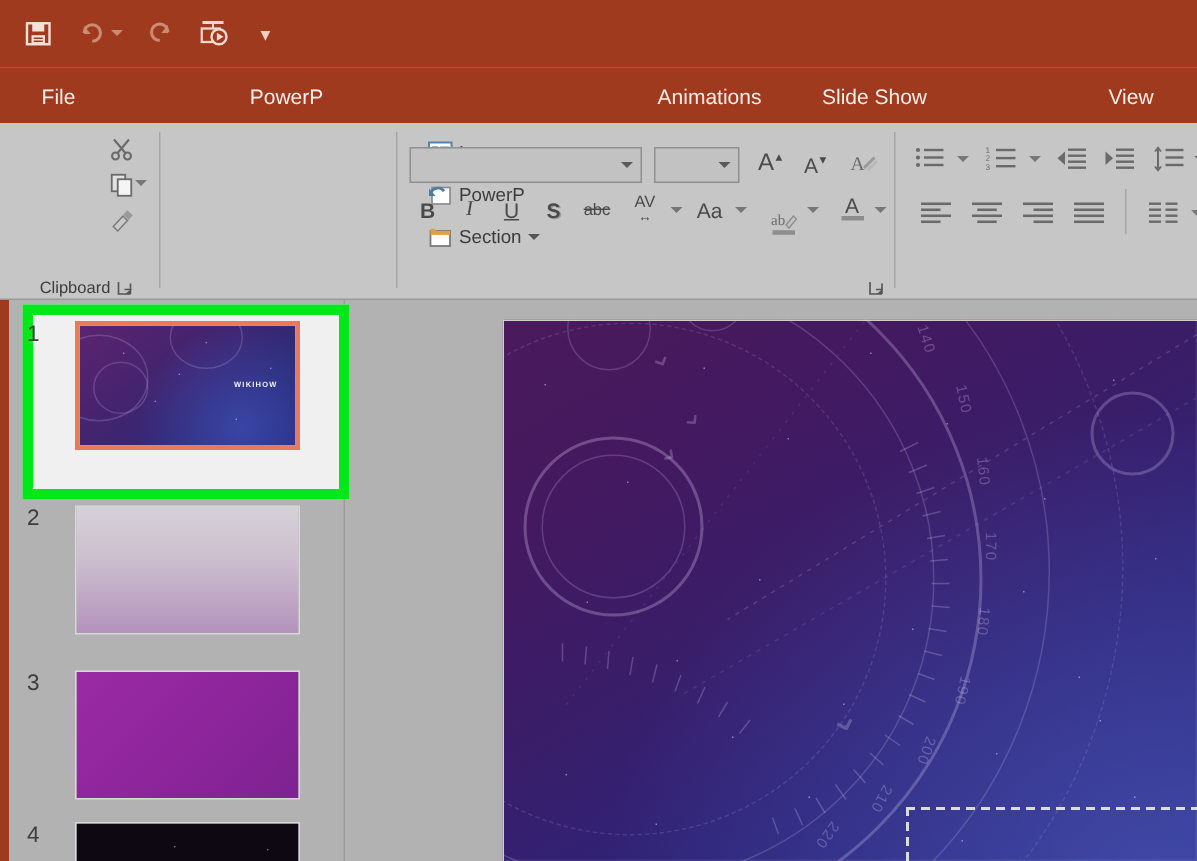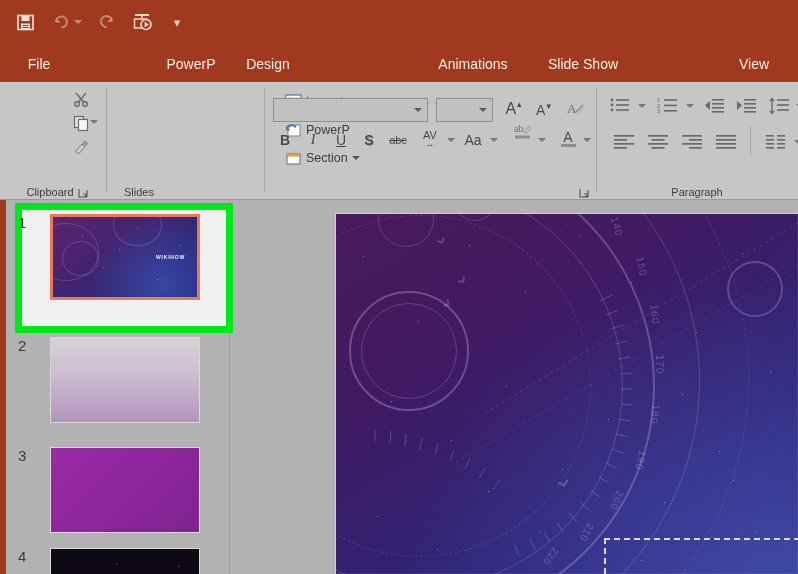--- a/index.html
+++ b/index.html
@@ -284,21 +284,20 @@
       </div>
 
       <div class="qat-more">▾</div>
     </div>
 
   </div>
 
   <div class="tabstrip">
     <div class="tab" style="left:18px;width:42px;">File</div>
     <div class="tab" style="left:163px;width:56px;">PowerP</div>
-    <div class="tab" style="left:236px;width:64px;">Design</div>
     <div class="tab" style="left:538px;width:90px;">Slide Show</div>
     <div class="tab" style="left:425px;width:96px;">Animations</div>
     <div class="tab" style="left:730px;width:48px;">View</div>
   </div>
 
   <div class="ribbon">
 
     <div class="rgroup" style="left:6px;width:100px;">
 
       <div class="mini-btn" style="left:62px;top:6px;">
@@ -368,21 +367,20 @@
           <svg width="17" height="16" viewBox="0 0 17 16">
             <rect x="2" y="4" width="13" height="10" fill="#fff" stroke="#7a7a7a" stroke-width="1.2"></rect>
             <rect x="2" y="4" width="13" height="2.6" fill="#d9a441"></rect>
             <path d="M2 2.5 L5 2.5 L6 4 L2 4 Z" fill="#d9a441"></path>
           </svg>
         </span>
         <span>Section</span>
         <span class="tri-down" style="color:#555"></span>
       </div>
 
-      <div class="rgroup-label" style="left:-46px;">Slides</div>
     </div>
     <div class="rgroup-sep" style="left:264px;"></div>
 
     <div class="rgroup" style="left:264px;width:332px;">
 
       <div class="combo" style="left:9px;top:16px;width:155px;height:24px;">
         <span style="font-size:12px;color:#3c3c3c;margin-right:auto;padding-left:6px;"></span>
         <span class="tri-down" style="color:#5a5a5a"></span>
       </div>
 
@@ -416,21 +414,21 @@
 
       <div class="fbtn" style="left:152px;top:44px;width:28px;height:26px;flex-direction:column;">
         <span style="font-size:11px;line-height:10px;">AV</span>
         <span style="font-size:9px;line-height:8px;">↔</span>
       </div>
       <div class="tri-down" style="position:absolute;left:183px;top:56px;color:#777;"></div>
 
       <div class="fbtn" style="left:196px;top:46px;width:26px;height:24px;font-size:14px;">Aa</div>
       <div class="tri-down" style="position:absolute;left:226px;top:56px;color:#777;"></div>
 
-      <div class="fbtn" style="left:247px;top:36px;width:24px;height:26px;text-align:right;">
+      <div class="fbtn" style="left:247px;top:54px;width:24px;height:26px;text-align:right;">
         <svg width="20" height="20" viewBox="0 0 20 20">
           <text x="1" y="11" font-family="Liberation Serif, serif" font-size="10" fill="#6a6a6a">ab</text>
           <path d="M11 11 L16 5 L18 7 L13 13 Z" fill="#c4c4c4" stroke="#8a8a8a" stroke-width=".8"></path>
           <rect x="2" y="14.5" width="15" height="3" fill="#8d8d8d"></rect>
         </svg>
       </div>
       <div class="tri-down" style="position:absolute;left:274px;top:56px;color:#777;"></div>
 
       <div class="fbtn" style="left:292px;top:44px;width:24px;height:26px;flex-direction:column;">
         <span style="font-size:14px;line-height:13px;">A</span>
@@ -546,21 +544,20 @@
           <rect x="1" y="5" width="8" height="1.6" fill="#6a6a6a"></rect>
             <rect x="12" y="5" width="8" height="1.6" fill="#6a6a6a"></rect>
           <rect x="1" y="9" width="8" height="1.6" fill="#6a6a6a"></rect>
             <rect x="12" y="9" width="8" height="1.6" fill="#6a6a6a"></rect>
           <rect x="1" y="13" width="8" height="1.6" fill="#6a6a6a"></rect>
             <rect x="12" y="13" width="8" height="1.6" fill="#6a6a6a"></rect>
         </svg>
       </div>
       <div class="tri-down" style="position:absolute;left:198px;top:58px;color:#777;"></div>
 
-      <div class="rgroup-label">Paragraph</div>
     </div>
   </div>
 
   <div class="workspace">
     <div class="leftbar"></div>
 
     <div class="thumbpane">
 
       <div class="green-box"></div>
 

